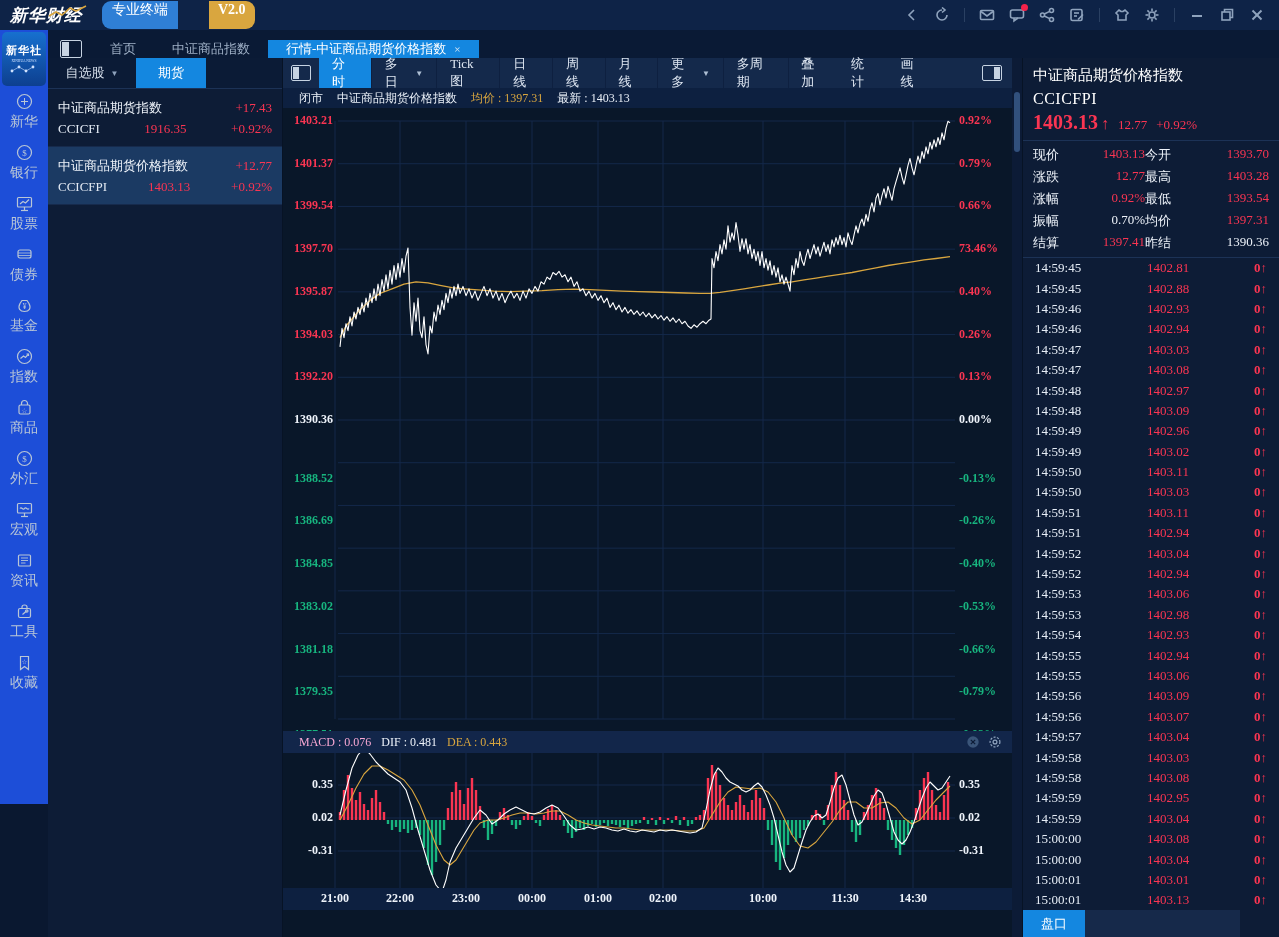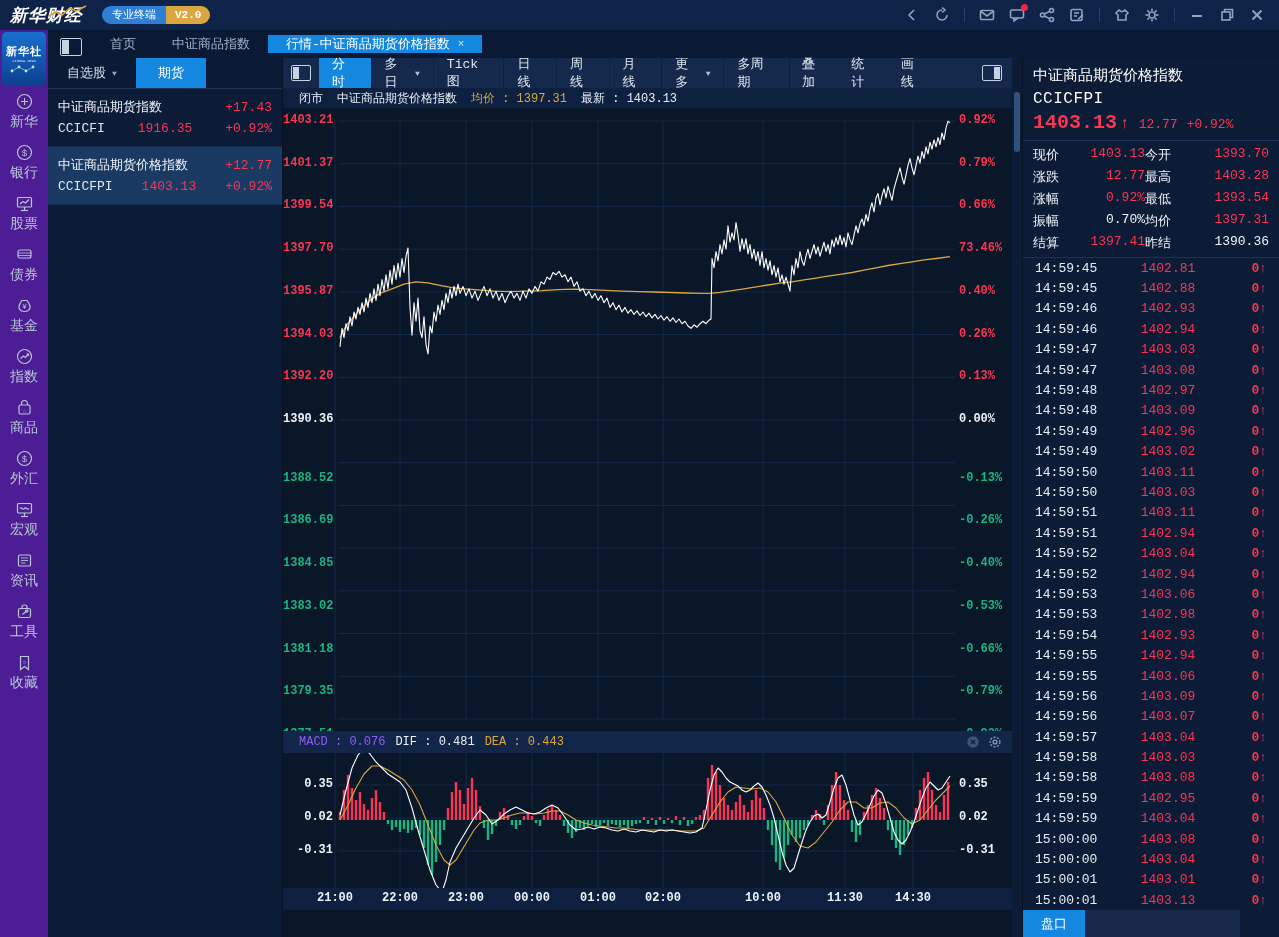--- a/index.html
+++ b/index.html
@@ -1,39 +1,39 @@
 <!DOCTYPE html>
 <html><head>
 <meta charset="utf-8">
 <style>
   html,body{margin:0;padding:0;background:#05101f;}
   #app{position:relative;width:1279px;height:937px;background:#0a1830;overflow:hidden;
-       font-family:Liberation Mono, monospace;color:#e9eff7;font-size:12px;}
+       font-family:Liberation Serif, serif;color:#e9eff7;font-size:12px;}
   .abs{position:absolute;}
   
   #titlebar{left:0;top:0;width:1279px;height:30px;background:#0e2347;display:flex;align-items:center;}
   #logo{margin-left:10px;font-style:italic;font-weight:bold;font-size:17px;color:#fff;letter-spacing:1px;display:flex;align-items:center;}
   #logo svg{margin-left:-34px;margin-top:-6px;}
-  #ver-badge{display:flex;margin-left:14px;height:18px;border-radius:9px;overflow:hidden;font-size:11px;line-height:18px;}
+  #ver-badge{display:flex;margin-left:14px;height:28px;border-radius:9px;overflow:hidden;font-size:14px;line-height:18px;gap:31px;}
   #ver-badge .pro{background:#2f7fd6;color:#fff;padding:0 10px;}
   #ver-badge .ver{background:#d9a63f;color:#fff;padding:0 9px;font-weight:bold;}
   #win-icons{margin-left:auto;display:flex;align-items:center;gap:14px;padding-right:14px;}
   .wicon{width:16px;height:16px;position:relative;cursor:pointer;}
   .wicon svg{width:16px;height:16px;stroke:#8fa3bd;fill:none;stroke-width:1.6;}
   .wicon .badge{position:absolute;right:-3px;top:-3px;width:7px;height:7px;border-radius:50%;background:#f5224a;}
   .wsep{width:1px;height:14px;background:#2a4062;}
   
-  #tabbar{left:48px;top:30px;width:1231px;height:28px;background:#0a1a35;display:flex;align-items:center;}
+  #tabbar{left:48px;top:30px;width:1231px;height:28px;background:#0a1a35;display:flex;align-items:flex-end;}
   #panel-toggle{width:20px;height:16px;margin:6px 10px 0 12px;border:1px solid #c6d3e2;border-radius:2px;position:relative;}
   #panel-toggle::after{content:"";position:absolute;left:1px;top:1px;bottom:1px;width:7px;background:#c6d3e2;}
   .tab{display:flex;align-items:center;padding:0 18px;color:#9fb0c6;font-size:13px;cursor:pointer;}
   .tab.active{background:#1487e0;color:#fff;}
   .tab .close{margin-left:8px;font-size:11px;color:#dce9f7;}
   
-  #sidebar{left:0;top:30px;width:48px;height:907px;background:#4c1d95;}
+  #sidebar{left:0;top:30px;width:48px;height:774px;background:#1d4ed8;}
   #xh-logo{margin:2px 2px 0 2px;width:44px;height:54px;border-radius:5px;background:linear-gradient(180deg,#1770cf,#0d3f8f);
            display:flex;flex-direction:column;align-items:center;justify-content:center;cursor:pointer;}
   #xh-logo .t1{font-size:11px;font-weight:bold;color:#fff;letter-spacing:1px;}
   #xh-logo .t2{font-size:4px;color:#cfe2ff;transform:scale(.9);}
   .side-item{width:48px;height:51px;display:flex;flex-direction:column;align-items:center;justify-content:center;cursor:pointer;color:#b9c6d6;}
   .side-item svg{width:19px;height:19px;stroke:#b9c6d6;fill:none;stroke-width:1.2;margin-bottom:2px;}
   .side-item .lbl{font-size:14px;}
   
   #watchlist{left:48px;top:58px;width:235px;height:879px;background:#0d1c36;border-right:1px solid #071325;box-sizing:border-box;}
   #wl-tabs{height:30px;display:flex;background:#0b1b36;border-bottom:1px solid #1c3256;}
@@ -63,21 +63,21 @@
   .st-white{color:#e9eff7;} .st-yellow{color:#d9a63f;}
   
   #price-chart{left:0;top:50px;width:729px;height:623px;}
   #price-chart svg,#macd-pane svg{position:absolute;left:0;top:0;}
   .axis-lbl{position:absolute;font-size:12px;font-weight:bold;}
   .axis-lbl.left{width:50px;text-align:right;left:0;}
   .axis-lbl.right{left:676px;text-align:left;}
   .red{color:#fa3552;} .green{color:#17b57f;margin-top:16px;} .white{color:#eef3fa;}
   
   #macd-header{left:0;top:673px;width:729px;height:22px;background:#12264a;display:flex;align-items:center;padding-left:16px;box-sizing:border-box;gap:10px;font-size:12px;}
-  #macd-header .magenta{color:#8b5cf6;text-align:right;} #macd-header .yellow{color:#d9a63f;} #macd-header .white{color:#eef3fa;}
+  #macd-header .magenta{color:#f9a8d4;text-align:right;} #macd-header .yellow{color:#d9a63f;} #macd-header .white{color:#eef3fa;}
   #macd-icons{margin-left:auto;display:flex;gap:8px;padding-right:10px;}
   #macd-icons svg{width:14px;height:14px;stroke:#8fa3bd;fill:none;stroke-width:1.4;cursor:pointer;}
   #macd-pane{left:0;top:695px;width:729px;height:135px;}
   
   #time-axis{left:0;top:830px;width:729px;height:22px;background:#0d2040;}
   .time-lbl{position:absolute;top:3px;transform:translateX(-50%);font-size:12px;font-weight:bold;color:#eef3fa;}
   
   #indicator-tabs{left:0;top:852px;width:729px;height:27px;background:#0e2040;display:flex;}
   .ind-tab{height:27px;display:flex;align-items:center;padding:0 11px;font-size:12px;color:#e6edf6;background:#1d3a63;border-right:1px solid #0b1b36;cursor:pointer;}
   .ind-tab.active{background:#1487e0;color:#fff;}

